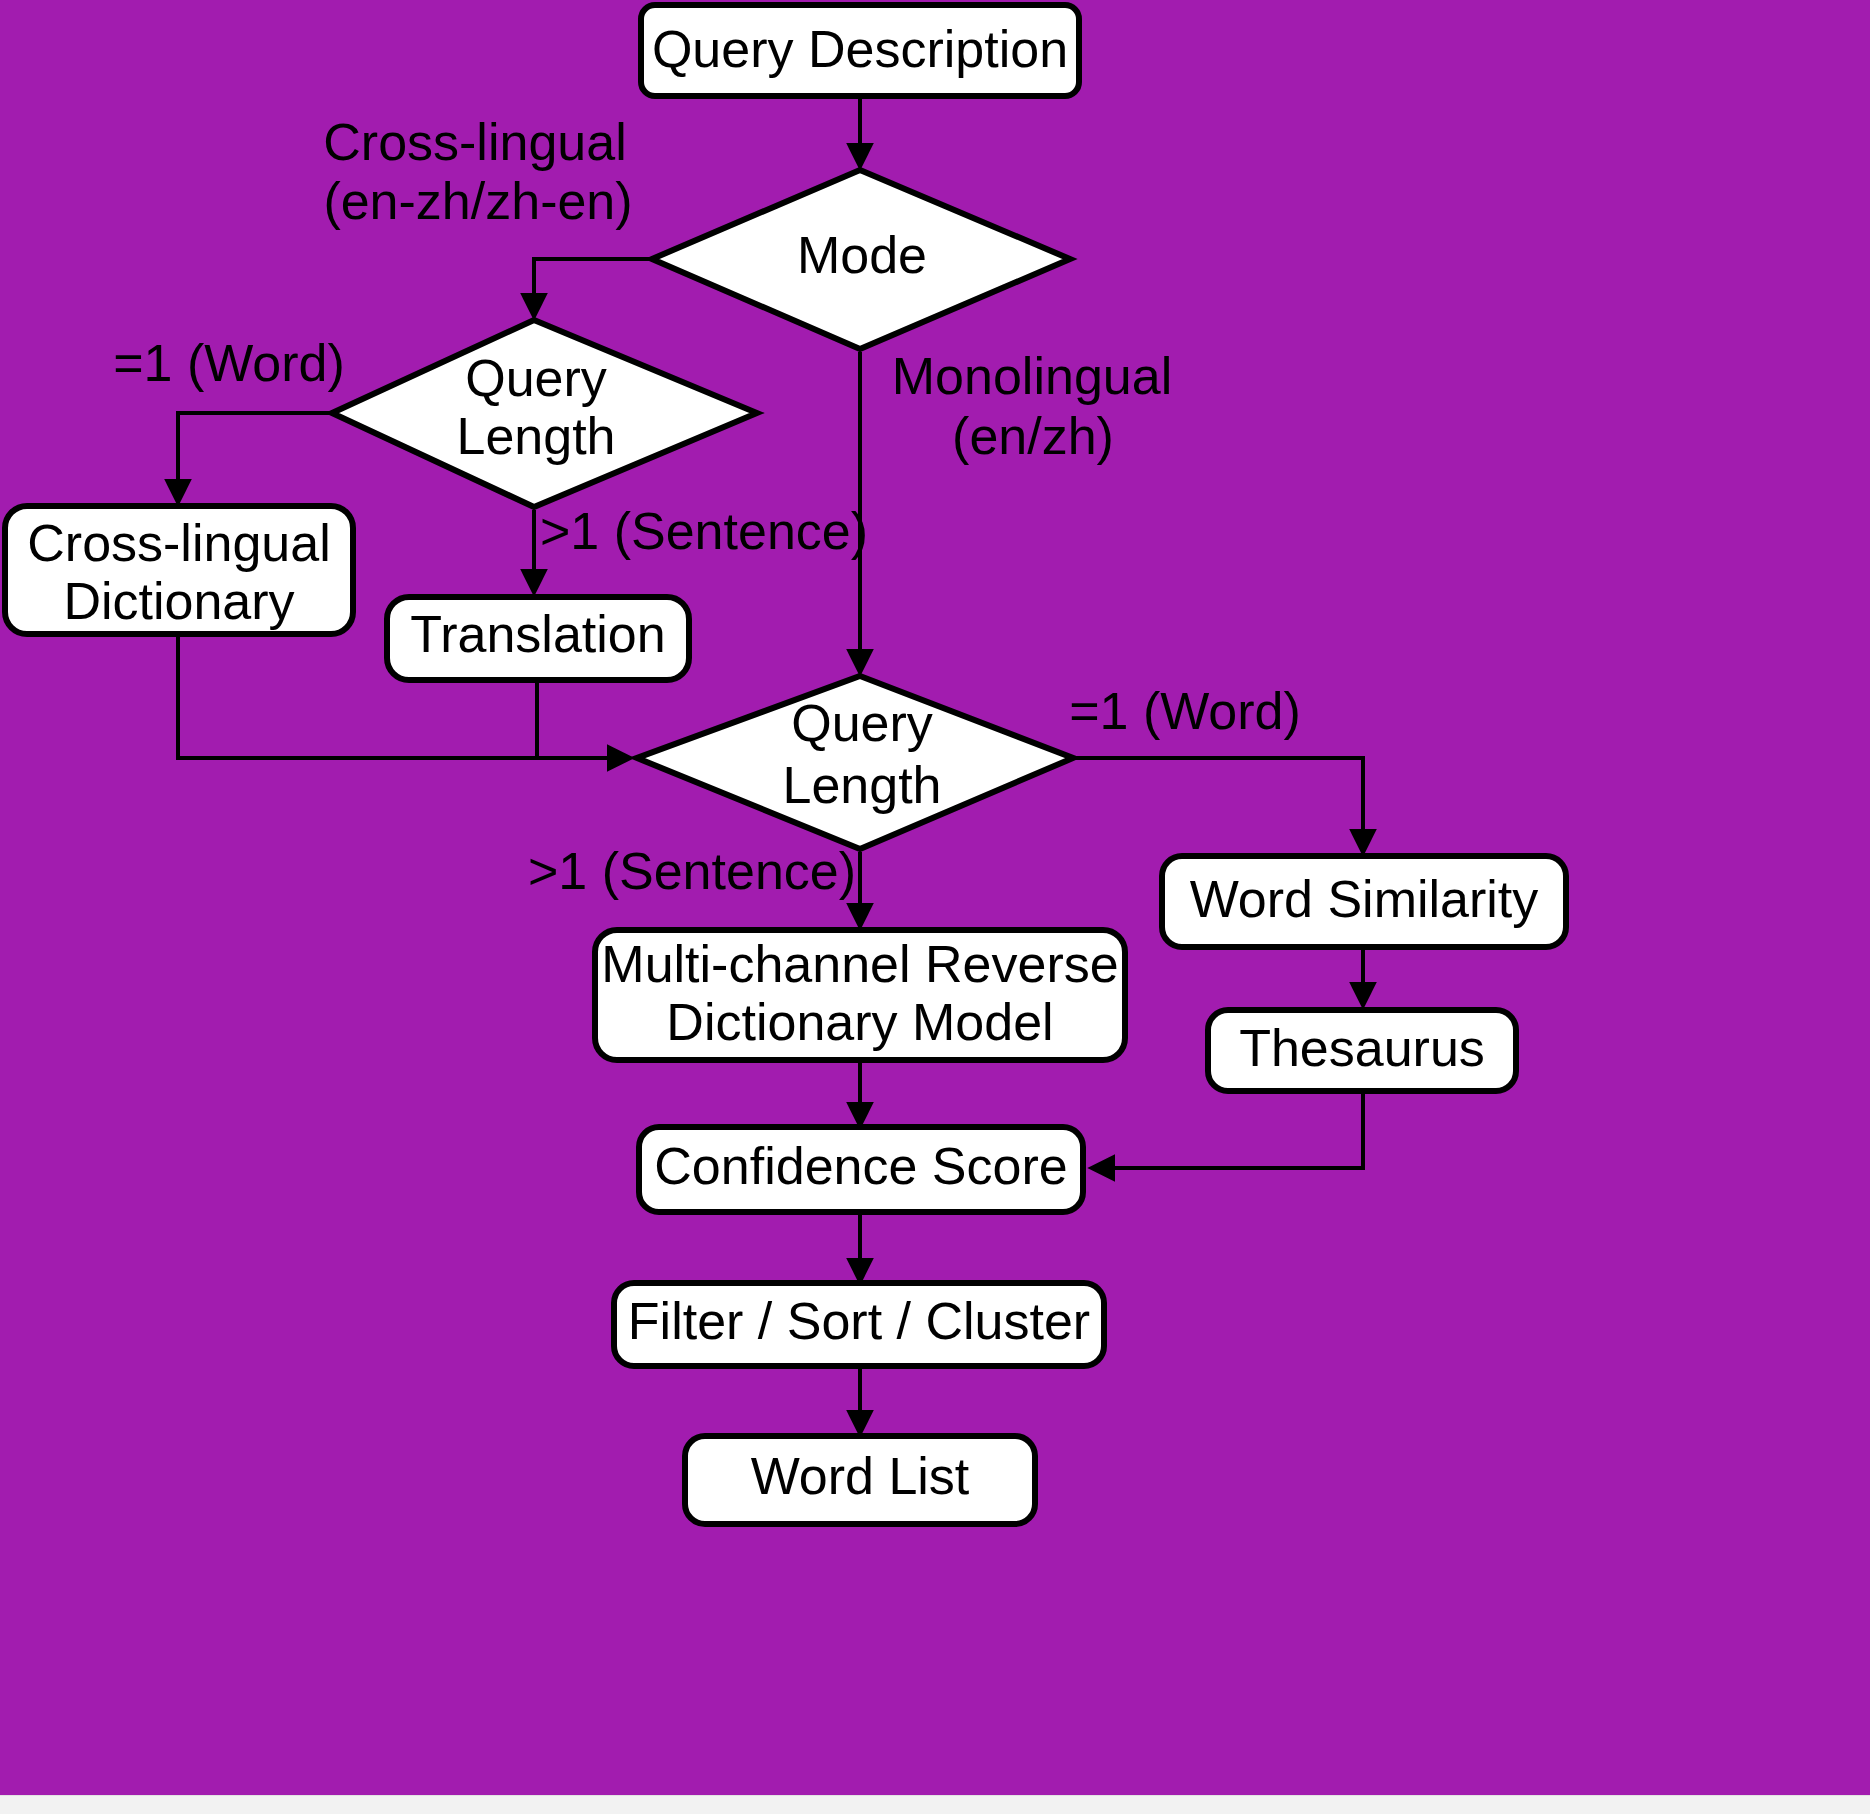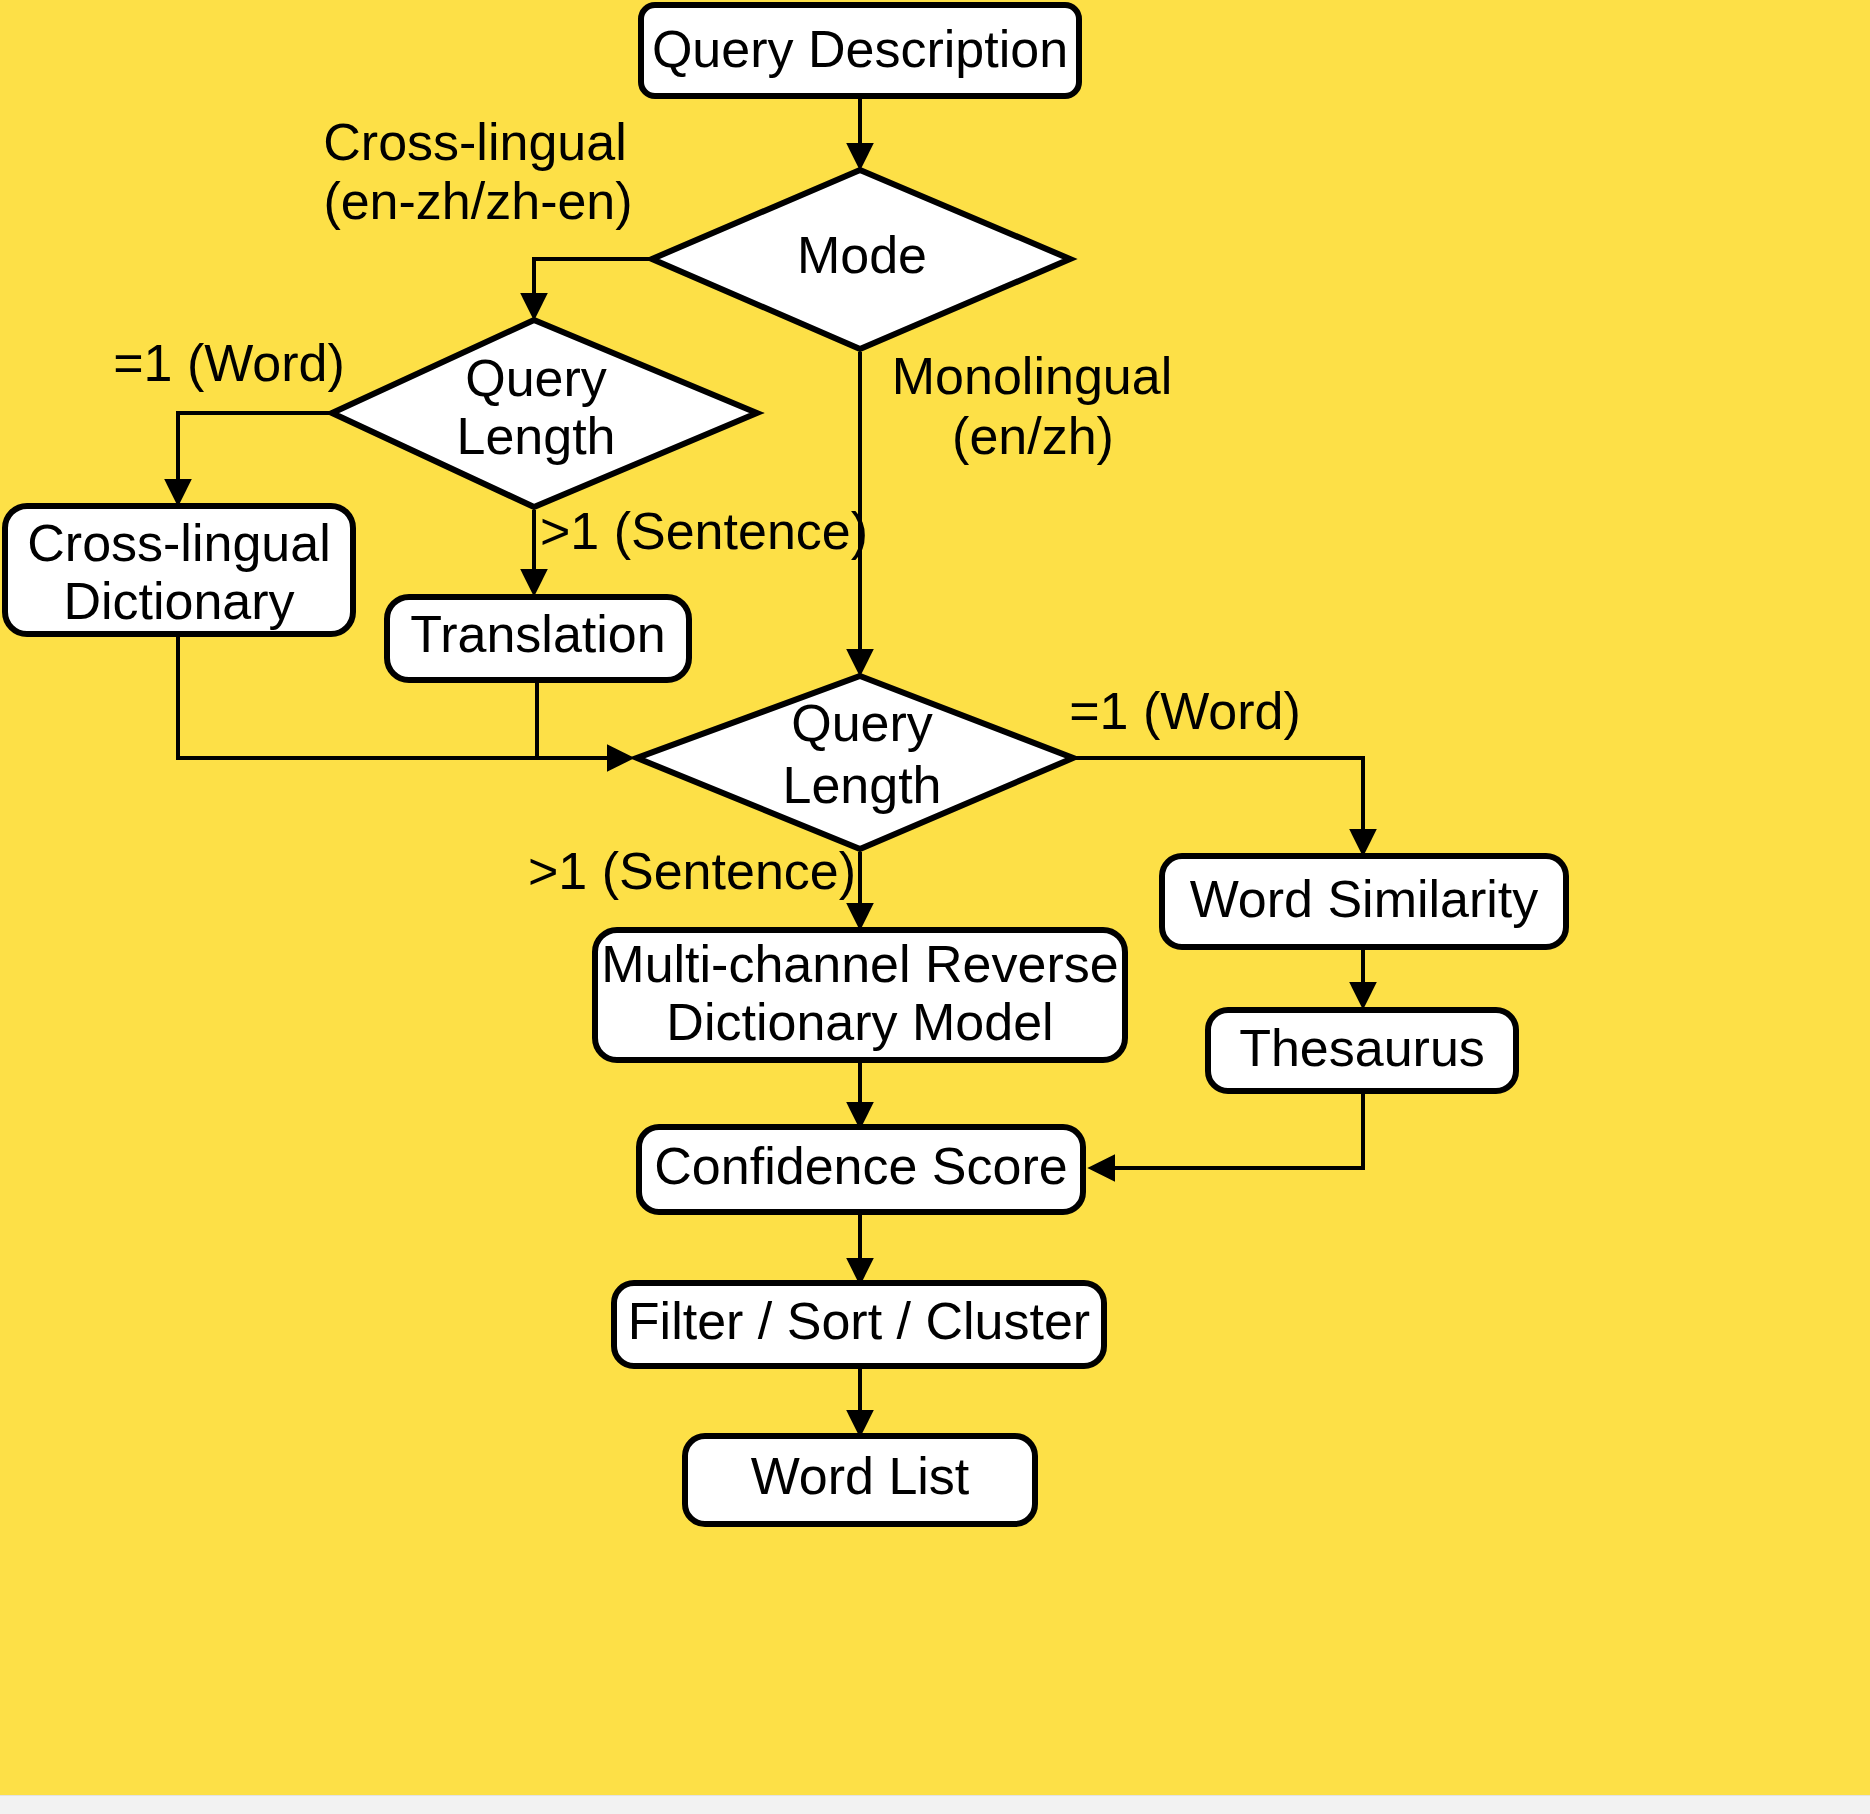--- a/index.html
+++ b/index.html
@@ -4,21 +4,21 @@
 <style>
   html, body {
     margin: 0;
     padding: 0;
     background: #ffffff;
   }
   #canvas {
     position: relative;
     width: 1870px;
     height: 1814px;
-    background: #fde047;
+    background: #a21caf;
     overflow: hidden;
     font-family: "Liberation Sans", sans-serif;
   }
   svg#flow {
     position: absolute;
     left: 0;
     top: 0;
     width: 1870px;
     height: 1814px;
     display: block;

